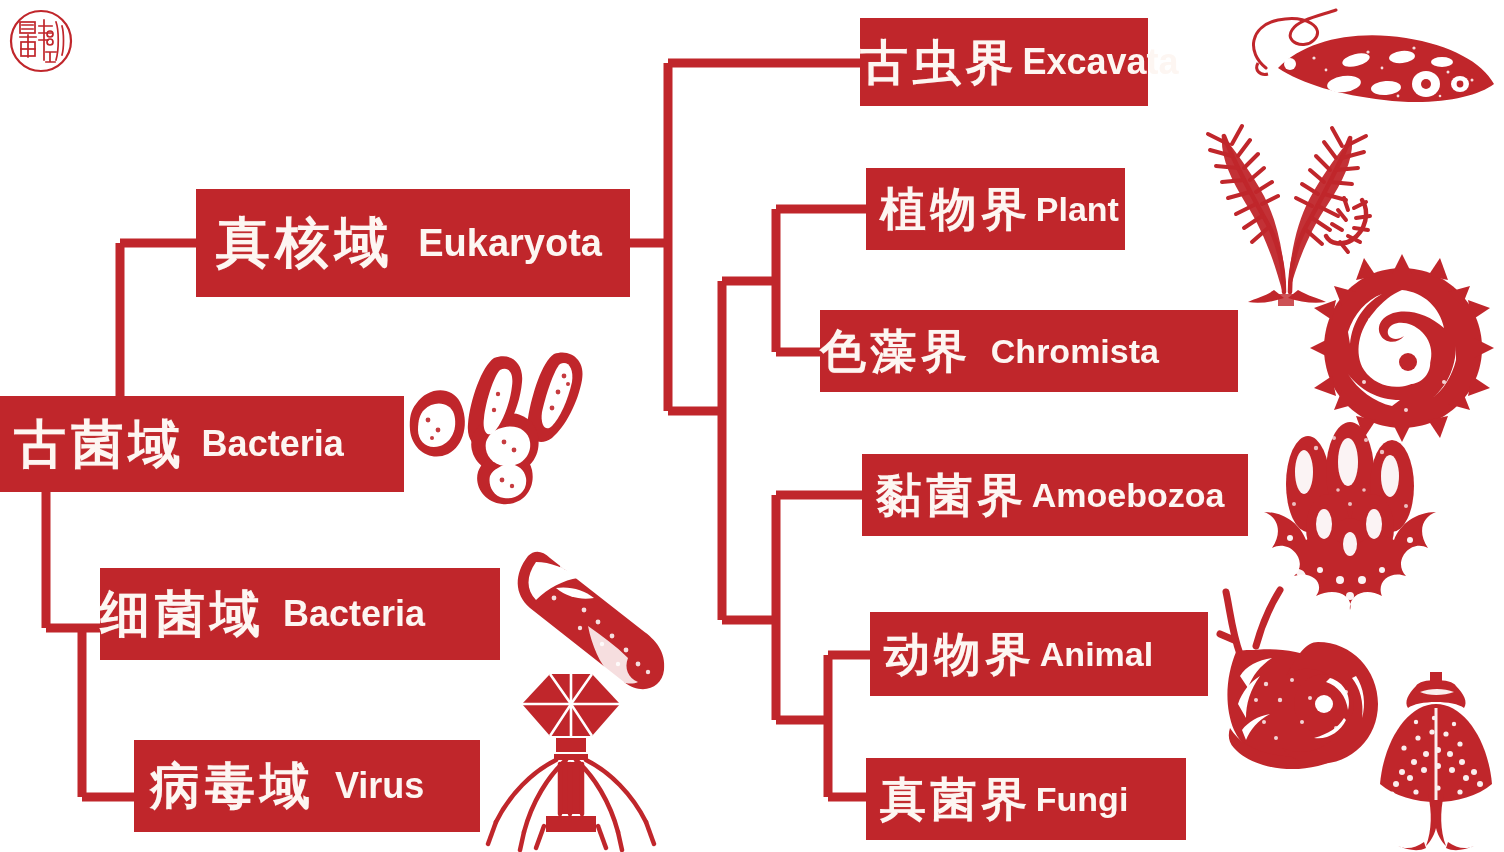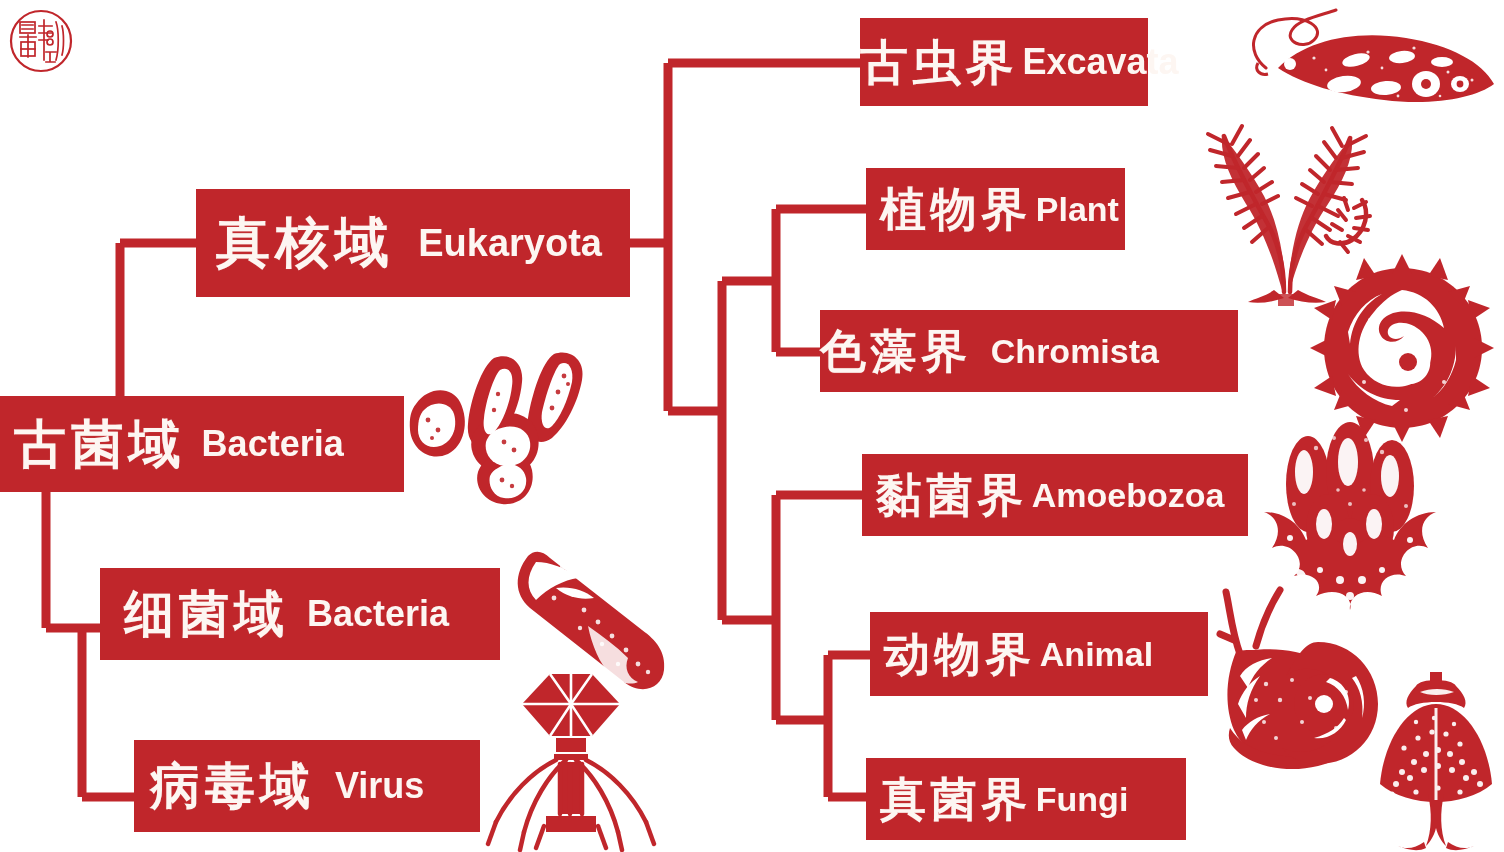--- a/index.html
+++ b/index.html
@@ -415,21 +415,21 @@
   <div class="node" style="left:196px;top:189px;width:434px;height:108px;padding-left:20px;">
     <span class="cn" style="font-size:54px;">真核域</span>
     <span class="en" style="font-size:38px;margin-left:24px;">Eukaryota</span>
   </div>
 
   <div class="node" style="left:0px;top:396px;width:404px;height:96px;padding-left:14px;">
     <span class="cn" style="font-size:52px;">古菌域</span>
     <span class="en" style="font-size:36px;margin-left:16px;">Bacteria</span>
   </div>
 
-  <div class="node" style="left:100px;top:568px;width:400px;height:92px;padding-left:24px;">
+  <div class="node" style="left:100px;top:568px;width:400px;height:92px;padding-left:0;">
     <span class="cn" style="font-size:50px;">细菌域</span>
     <span class="en" style="font-size:36px;margin-left:18px;">Bacteria</span>
   </div>
 
   <div class="node" style="left:134px;top:740px;width:346px;height:92px;padding-left:16px;">
     <span class="cn" style="font-size:50px;">病毒域</span>
     <span class="en" style="font-size:36px;margin-left:20px;">Virus</span>
   </div>
 
   <div class="node" style="left:860px;top:18px;width:288px;height:88px;">

